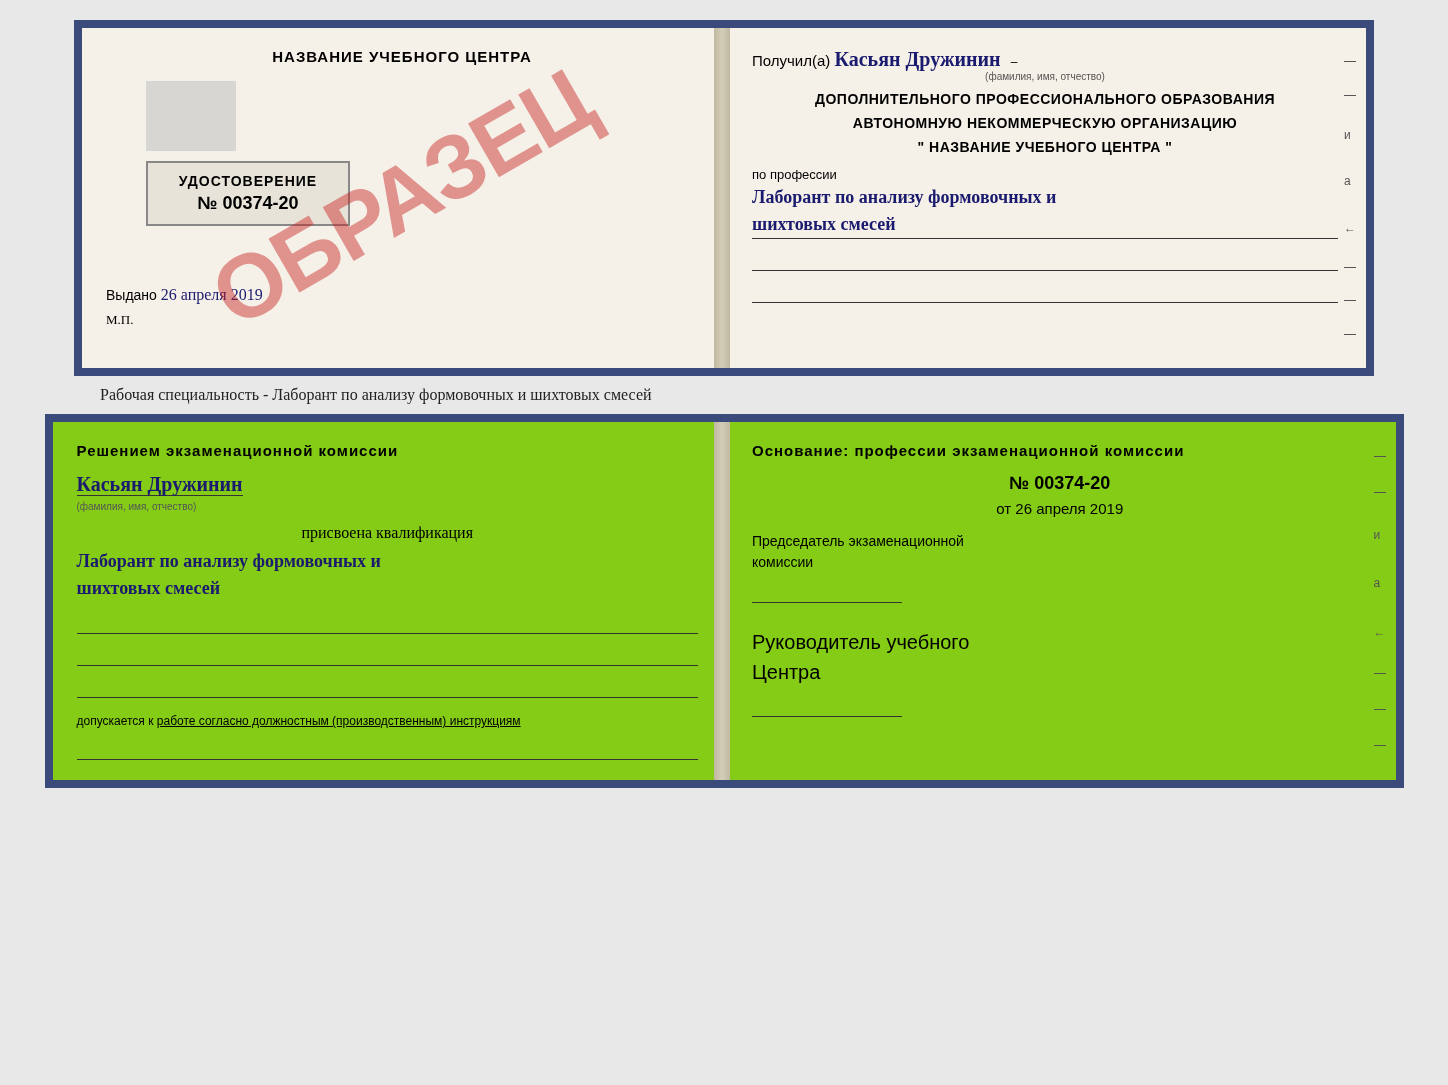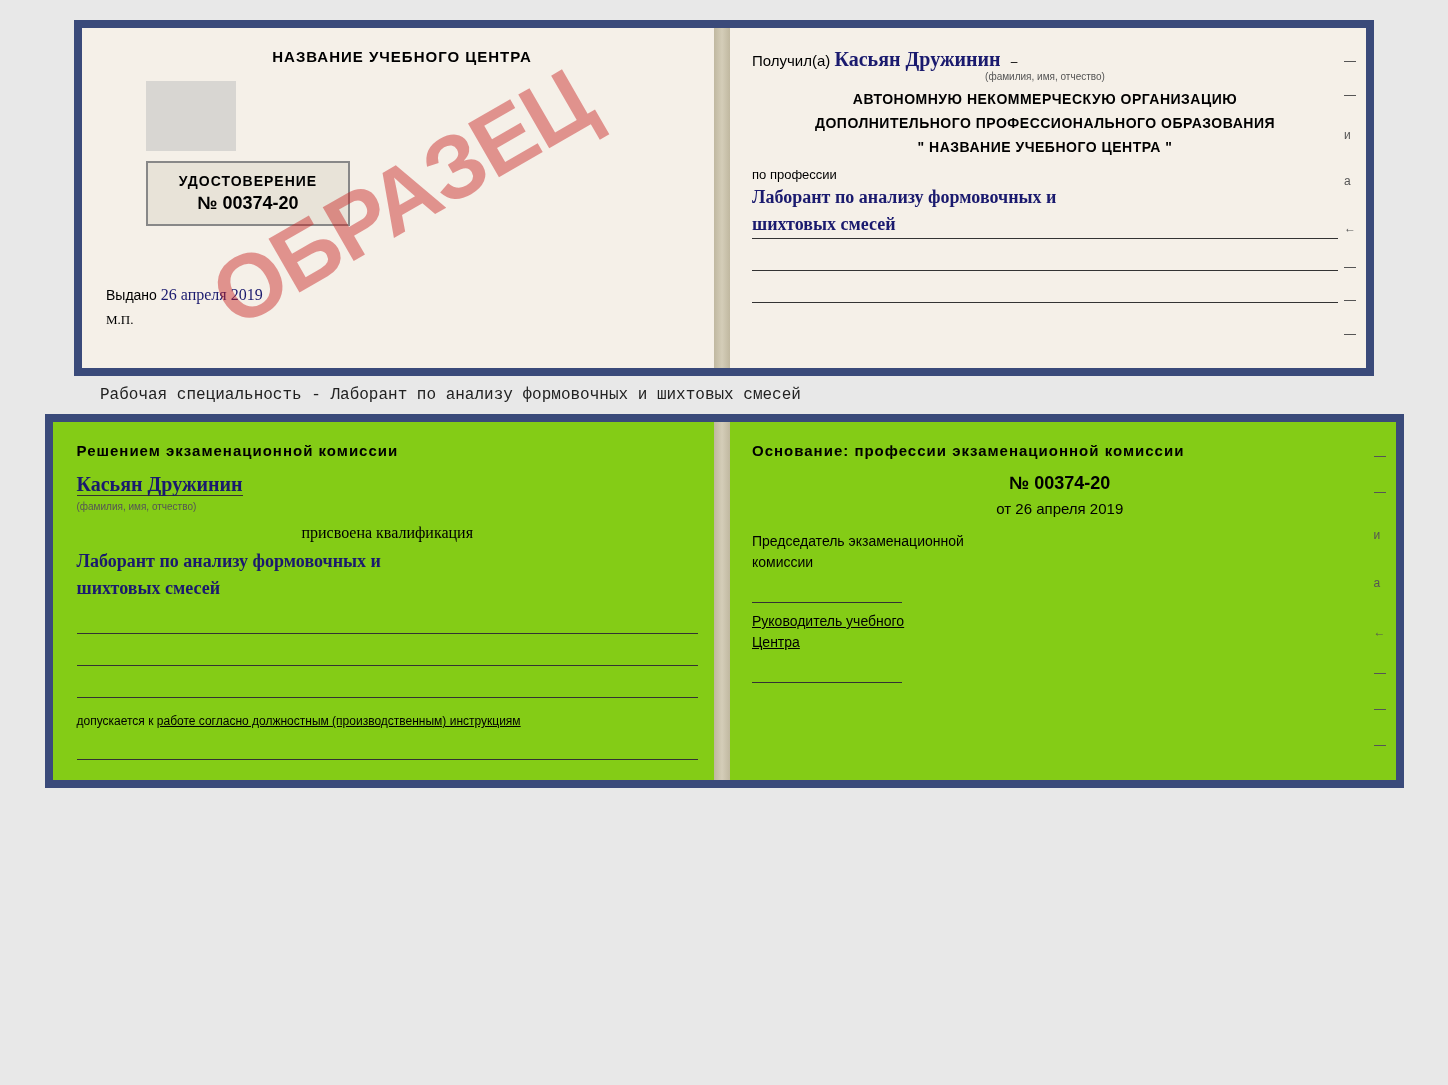--- a/index.html
+++ b/index.html
@@ -220,21 +220,21 @@
 
     .side-dash {
       width: 12px;
       height: 1px;
       background: #555;
     }
 
     
     .specialty-line {
       font-size: 16px;
-      font-family: Liberation Mono, monospace;
+      font-family: Liberation Serif, serif;
       color: #222;
       align-self: flex-start;
       margin-left: 80px;
     }
 
     
     .resheniem-title {
       font-size: 15px;
       font-family: Arial, sans-serif;
       font-weight: bold;
@@ -305,25 +305,24 @@
     }
 
     .predsedatel-label {
       font-size: 14px;
       font-family: Arial, sans-serif;
       margin-top: 14px;
       line-height: 1.5;
     }
 
     .rukovoditel-label {
-      font-size: 14px;
-      font-family: Arial, sans-serif;
-      margin-top: 8px;
+      font-size: 20px;
+      font-family: Arial, sans-serif;
+      margin-top: 24px;
       line-height: 1.5;
-      text-decoration: underline;
     }
 
     .sign-line {
       border-bottom: 1px solid #333;
       width: 150px;
       height: 22px;
       margin-top: 8px;
     }
   </style>
 </head>
@@ -356,22 +355,22 @@
     <div class="cert-right">
       <div class="poluchil-line">
         <span>Получил(а)</span>
         <span class="handwrite">Касьян Дружинин</span>
         <span style="font-size:12px; margin:0 6px; font-family: Arial, sans-serif;"> – </span>
         <span class="small-label">(фамилия, имя, отчество)</span>
       </div>
 
 
       <div class="org-block">
+        <div>ДОПОЛНИТЕЛЬНОГО ПРОФЕССИОНАЛЬНОГО ОБРАЗОВАНИЯ</div>
         <div>АВТОНОМНУЮ НЕКОММЕРЧЕСКУЮ ОРГАНИЗАЦИЮ</div>
-        <div>ДОПОЛНИТЕЛЬНОГО ПРОФЕССИОНАЛЬНОГО ОБРАЗОВАНИЯ</div>
         <div>"   НАЗВАНИЕ УЧЕБНОГО ЦЕНТРА   "</div>
       </div>
 
       <div class="professi-label">по профессии</div>
       <span class="professi-handwrite">
         <span>Лаборант по анализу формовочных и</span><br>
         <span>шихтовых смесей</span>
       </span>
       <div class="underline-row"></div>
       <div class="underline-row"></div>

